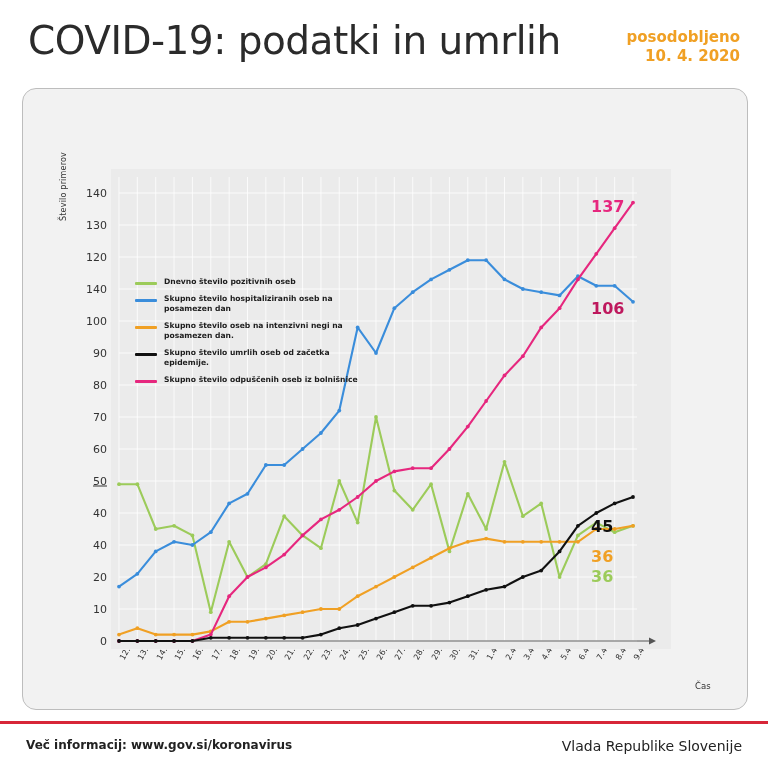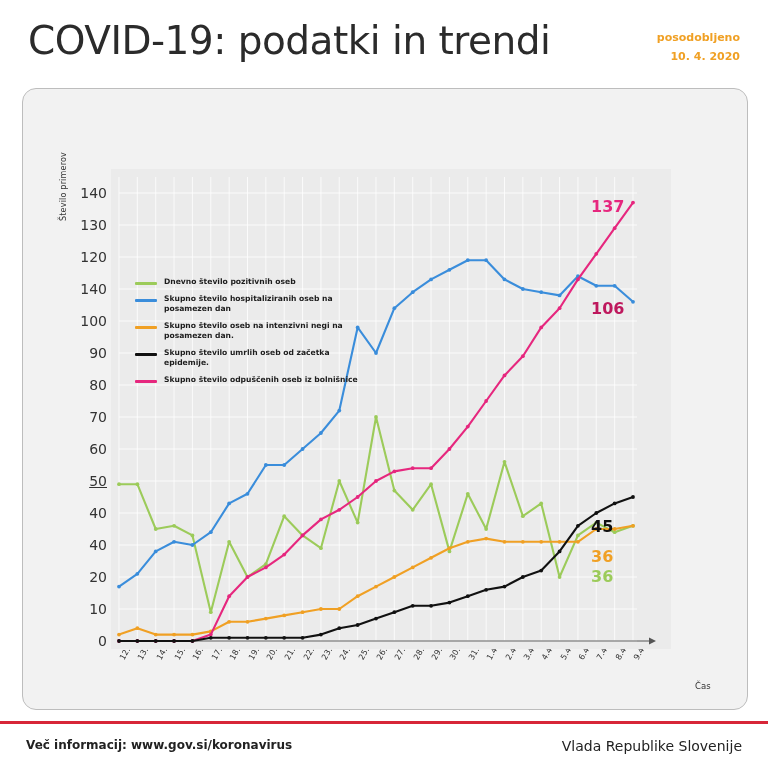--- a/index.html
+++ b/index.html
@@ -15,21 +15,21 @@
   .header{
     position:absolute;left:0;top:0;width:768px;height:86px;
   }
   .main-title{
     position:absolute;left:28px;top:18px;
     font-size:39px;font-weight:400;color:#2b2b2b;
     letter-spacing:-0.5px;white-space:nowrap;
   }
   .updated{
     position:absolute;right:28px;top:28px;
-    text-align:right;color:#f0a024;font-size:11px;line-height:19px;
+    text-align:right;color:#f0a024;font-size:15px;line-height:19px;
     font-weight:700;
   }
 
   
   .card{
     position:absolute;left:22px;top:88px;width:724px;height:620px;
     background:#f2f2f2;border:1.5px solid #bdbdbd;border-radius:14px;
   }
   .chart-title{
     position:absolute;left:102px;top:18px;width:600px;
@@ -44,21 +44,21 @@
   .ylabel{
     position:absolute;left:36px;top:132px;
     font-size:8px;color:#333;
     transform:rotate(-90deg);transform-origin:left top;
     white-space:nowrap;letter-spacing:.2px;
   }
   .xlabel{
     position:absolute;left:672px;top:592px;font-size:8.5px;color:#333;
   }
   .ytick{
-    position:absolute;right:0;font-size:14px;color:#333;
+    position:absolute;right:0;font-size:11px;color:#333;
     text-align:right;width:30px;transform:translateY(-50%);
   }
   .ytick-wrap{position:absolute;left:48px;top:80px;width:36px;height:480px;}
   .xtick{
     position:absolute;font-size:8px;color:#333;
     transform-origin:left top;transform:rotate(-60deg);
     white-space:nowrap;
   }
   .xtick-wrap{position:absolute;left:88px;top:566px;width:570px;height:50px;}
 
@@ -83,21 +83,21 @@
     position:absolute;right:26px;top:14px;font-size:14px;color:#222;
   }
   svg{display:block;}
 </style>
 </head>
 <body>
 
 <div class="page">
 
   <div class="header">
-    <div class="main-title">COVID-19: podatki in trendi</div>
+    <div class="main-title">COVID-19: podatki in umrlih</div>
     <div class="updated">
       <div>posodobljeno</div>
       <div>10. 4. 2020</div>
     </div>
   </div>
 
   <div class="card">
 
     <div class="ylabel">Število primerov</div>
     <div class="xlabel">Čas</div>

